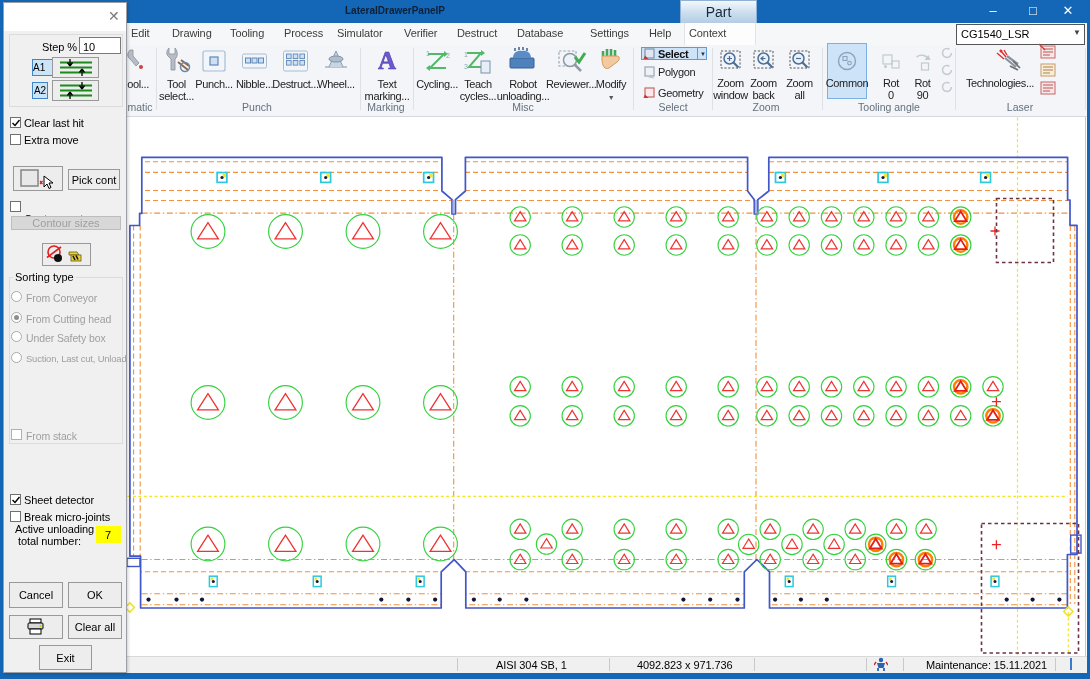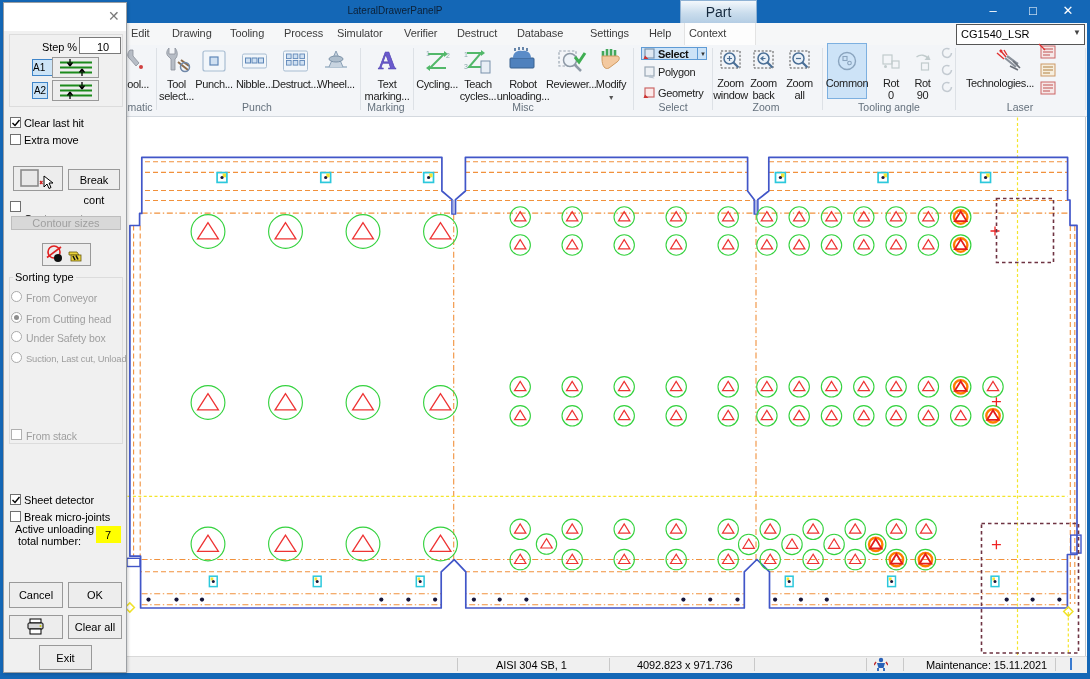--- a/index.html
+++ b/index.html
@@ -3,21 +3,21 @@
 <style>
 *{margin:0;padding:0;box-sizing:border-box;}
 html,body{width:1090px;height:679px;overflow:hidden;background:#fff;font-family:"Liberation Sans",sans-serif;}
 .abs{position:absolute;}
 #page{position:relative;width:1090px;height:679px;}
 
 #titlebar{left:0;top:0;width:1090px;height:23px;background:#1467b6;}
 #bleft{left:0;top:23px;width:3px;height:656px;background:#1467b6;}
 #bright{left:1087px;top:23px;width:3px;height:656px;background:#1467b6;}
 #bbottom{left:0;top:673px;width:1090px;height:6px;background:#1467b6;}
-#wtitle{left:340px;top:5px;width:110px;text-align:center;font-size:10px;font-weight:normal;color:#0c2036;}
+#wtitle{left:340px;top:5px;width:110px;text-align:center;font-size:10px;font-weight:bold;color:#0c2036;}
 #parttab{left:680px;top:0;width:77px;height:23px;background:linear-gradient(#f4f8fc,#cadded 55%,#b4cde4);border:1px solid #8fb2d4;border-bottom:none;font-size:14px;color:#15293e;text-align:center;line-height:23px;}
 .wbtn{top:4px;width:14px;height:14px;color:#fff;font-size:13px;line-height:14px;text-align:center;}
 
 #menubar{left:3px;top:23px;width:1084px;height:22px;background:#f6f7f8;}
 .mi{top:27px;font-size:11px;color:#3c3c3c;letter-spacing:-0.1px;}
 #ctxtab{left:684px;top:23px;width:72px;height:22px;background:#fdfdfd;border-left:1px solid #e3e3e3;border-right:1px solid #e3e3e3;}
 
 #ribbon{left:3px;top:45px;width:1084px;height:72px;background:#f3f5f8;border-bottom:1px solid #d4d9df;}
 .rlabel{top:101px;font-size:10.5px;color:#64707c;text-align:center;}
 .rsep{top:48px;width:1px;height:62px;background:#dde1e6;}
@@ -505,21 +505,21 @@
 <div class="abs rlabel" style="left:853px;width:72px;">Tooling angle</div>
 <div class="abs rlabel" style="left:990px;width:60px;">Laser</div>
 
 <div class="abs" id="dlg">
  <div class="abs" id="dlgtitle"></div>
  <div class="abs" style="left:104px;top:5px;font-size:14px;color:#7a7a7a;">✕</div>
 
  <div class="abs gbox" style="left:5px;top:31px;width:114px;height:73px;"></div>
  <div class="abs dt" style="left:38px;top:38px;width:33px;text-align:right;">Step %</div>
  <div class="abs" style="left:75px;top:34px;width:42px;height:17px;background:#fff;border:1px solid #7a7a7a;"></div>
- <div class="abs dt" style="left:93px;top:38px;text-align:right;">10</div>
+ <div class="abs dt" style="left:79px;top:38px;text-align:right;">10</div>
  <div class="abs" style="left:28px;top:56px;width:37px;height:17px;background:#cce4f7;border:1px solid #3f85c9;font-size:10px;text-align:left;line-height:16px;color:#000;">A1</div>
  <div class="abs btn" style="left:48px;top:54px;width:47px;height:21px;"></div>
  <div class="abs" style="left:28px;top:79px;width:16px;height:17px;background:#cce4f7;border:1px solid #3f85c9;font-size:10px;text-align:center;line-height:16px;color:#000;">A2</div>
  <div class="abs btn" style="left:48px;top:77px;width:47px;height:21px;"></div>
  <svg class="abs" style="left:52px;top:56px;" width="40" height="17" viewBox="0 0 40 17">
   <g stroke="#1c8a1c" stroke-width="2.2">
           <path d="M4,3.5 H36 M4,8.5 H36 M4,13.5 H36"></path>
         </g>
   <path d="M14,0 V7 M14,7 L11.5,3.5 M14,7 L16.5,3.5 M26,17 V10 M26,10 L23.5,13.5 M26,10 L28.5,13.5" stroke="#000" stroke-width="1.3" fill="none"></path>
  </svg>
@@ -537,21 +537,21 @@
  <div class="abs dt" style="left:20px;top:114px;">Clear last hit</div>
  <div class="abs cb" style="left:6px;top:131px;"></div>
  <div class="abs dt" style="left:20px;top:131px;">Extra move</div>
 
  <div class="abs btn" style="left:9px;top:163px;width:50px;height:25px;"></div>
  <svg class="abs" style="left:9px;top:163px;" width="50" height="25" viewBox="0 0 50 25">
   <rect x="8" y="4" width="17" height="16" fill="#e8e8e8" stroke="#8a8a8a" stroke-width="1.6"></rect>
   <path d="M27,15 l2.5,3 M27,18 l2.5,-3" stroke="#d02020" stroke-width="1.2"></path>
   <path d="M31,10 l0,11 l3,-3 l2,4.5 l2,-1 l-2,-4.5 l4,0 Z" fill="#fff" stroke="#000" stroke-width="1"></path>
  </svg>
- <div class="abs btn" style="left:64px;top:166px;width:52px;height:21px;line-height:20px;">Break cont</div>
+ <div class="abs btn" style="left:64px;top:166px;width:52px;height:21px;line-height:20px;">Pick cont</div>
  <div class="abs cb" style="left:6px;top:198px;"></div>
  <div class="abs dt" style="left:20px;top:210px;">Contour rect.</div>
  <div class="abs" style="left:7px;top:213px;width:110px;height:14px;background:#d8d8d8;border:1px solid #bdbdbd;font-size:11px;color:#9f9f9f;text-align:center;line-height:13px;">Contour sizes</div>
 
  <div class="abs btn" style="left:38px;top:240px;width:49px;height:23px;"></div>
  <svg class="abs" style="left:38px;top:240px;" width="49" height="23" viewBox="0 0 49 23">
   <circle cx="12" cy="9" r="6" fill="none" stroke="#e02020" stroke-width="1.6"></circle>
   <path d="M5,14.5 L19,4" stroke="#e02020" stroke-width="1.6"></path>
   <circle cx="16" cy="15" r="4" fill="#101010"></circle>
   <path d="M27,9 h8 l2,3 h-10 Z" fill="#e8d23a" stroke="#6a5a10" stroke-width="0.8"></path>

